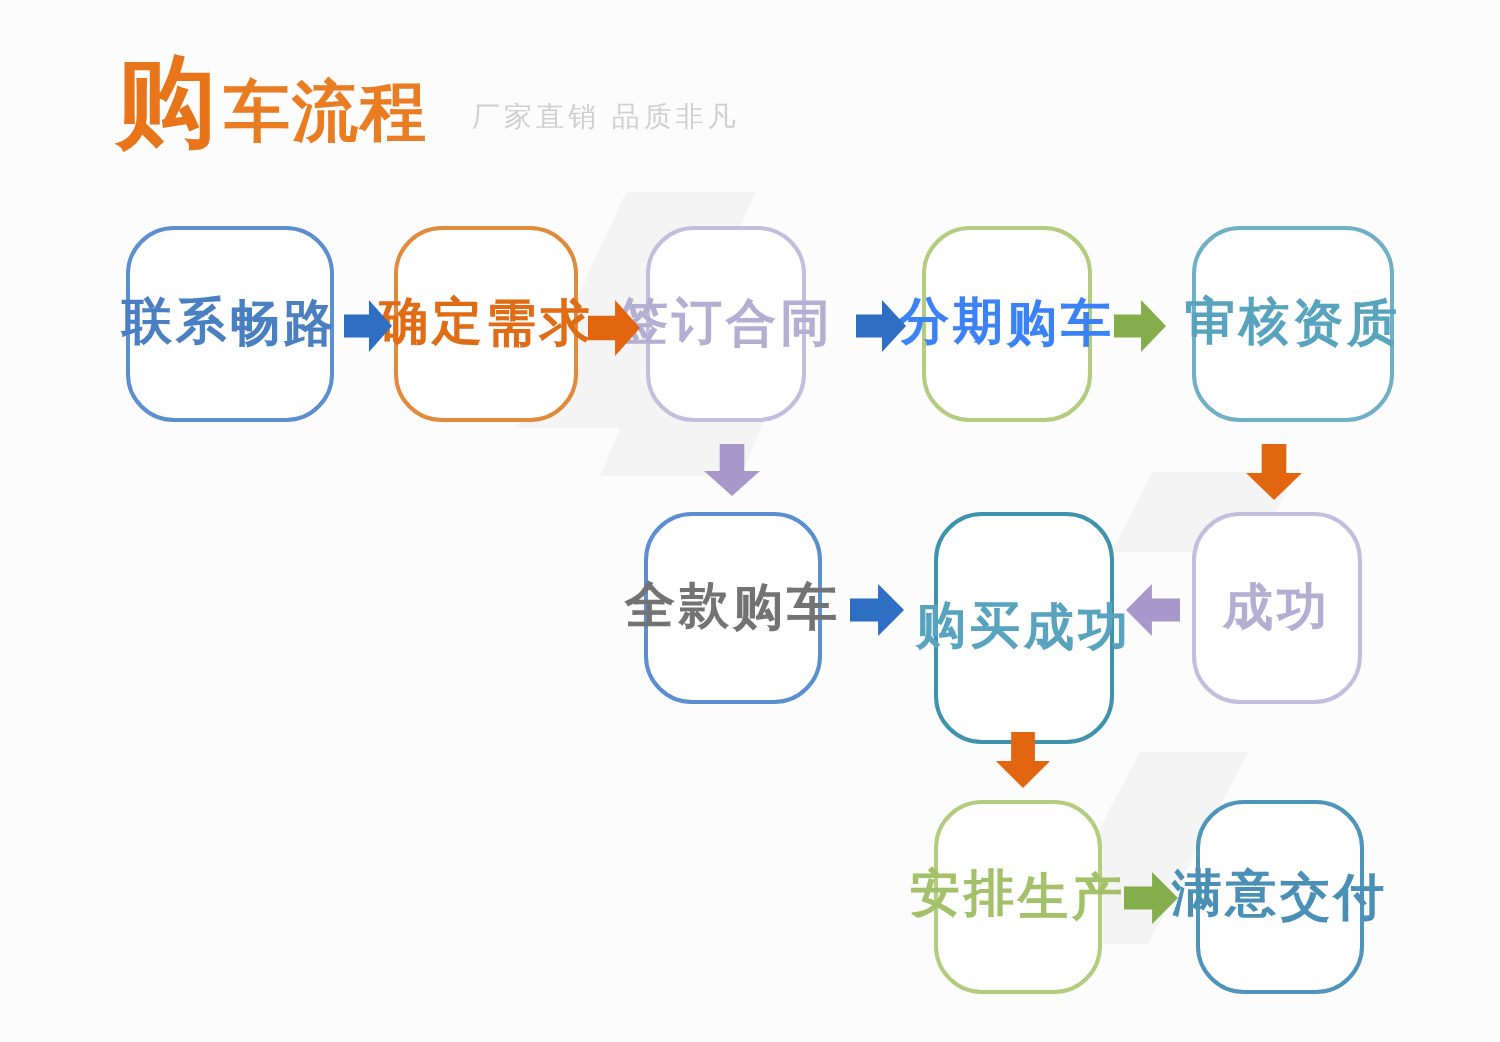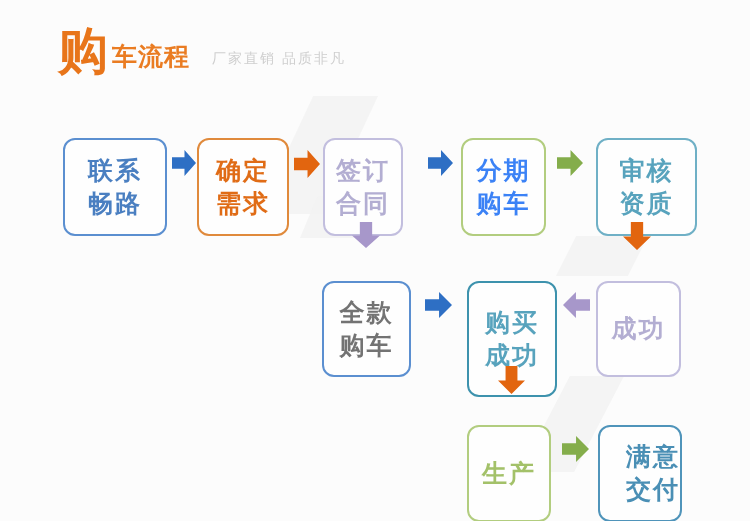--- a/index.html
+++ b/index.html
@@ -19,29 +19,29 @@
        clip-path:polygon(20% 0,100% 0,80% 100%,0% 100%);}
   .wm3{left:520px;top:376px;width:104px;height:96px;
        clip-path:polygon(48% 0,100% 0,52% 100%,0 100%);}
   .wm4{left:556px;top:236px;width:92px;height:40px;
        clip-path:polygon(22% 0,100% 0,78% 100%,0 100%);}
 
   
   #header{position:absolute;left:58px;top:14px;height:62px;display:flex;align-items:flex-end;}
   #logo-char{font-size:50px;line-height:50px;color:#e8751a;font-weight:700;
              font-family:"DejaVu Sans","Liberation Sans",sans-serif;letter-spacing:0;}
-  #logo-rest{font-size:25px;line-height:30px;color:#ea7c22;font-weight:700;
+  #logo-rest{font-size:33px;line-height:30px;color:#ea7c22;font-weight:700;
              margin-left:4px;margin-bottom:5px;letter-spacing:1px;}
   #subtitle{font-size:14px;line-height:20px;color:#cfcfcf;margin-left:22px;
             margin-bottom:8px;letter-spacing:2px;}
 
   
-  .node{position:absolute;box-sizing:border-box;border:2px solid #999;border-radius:12px;
-        background:#fefefe;display:flex;flex-direction:column;align-items:center;
-        justify-content:center;margin-top:25px;}
+  .node{position:absolute;box-sizing:border-box;border:2px solid #999;border-radius:24px;
+        background:#fefefe;display:flex;flex-direction:row;align-items:center;
+        justify-content:center;}
   .node .ln{font-size:25px;line-height:30px;font-weight:700;letter-spacing:2px;
             font-family:"DejaVu Sans","Liberation Sans",sans-serif;white-space:nowrap;}
   .node .ln.l1{margin-bottom:3px;}
 
   
   .arrow{position:absolute;}
   .arrow.right{clip-path:polygon(0% 28%,52% 28%,52% 0%,100% 50%,52% 100%,52% 72%,0% 72%);}
   .arrow.left {clip-path:polygon(100% 28%,48% 28%,48% 0%,0% 50%,48% 100%,48% 72%,100% 72%);}
   .arrow.down {clip-path:polygon(28% 0%,72% 0%,72% 52%,100% 52%,50% 100%,0% 52%,28% 52%);}
 </style>
@@ -87,23 +87,24 @@
         <span class="ln l2">购车</span>
       </div>
       <div class="node" style="left: 467px; top: 256px; width: 90px; height: 116px; border-color: rgb(61, 146, 173); color: rgb(88, 163, 189);">
         <span class="ln l1">购买</span>
         <span class="ln l2">成功</span>
       </div>
       <div class="node" style="left: 596px; top: 256px; width: 85px; height: 96px; border-color: rgb(194, 190, 222); color: rgb(179, 174, 210);">
         <span class="ln l2">成功</span>
       </div>
       <div class="node" style="left: 467px; top: 400px; width: 84px; height: 97px; border-color: rgb(178, 205, 127); color: rgb(163, 193, 105);">
+        <span class="ln l1">安排</span>
         <span class="ln l2">生产</span>
       </div>
-      <div class="node" style="left: 598px; top: 400px; width: 84px; height: 97px; border-color: rgb(79, 148, 186); color: rgb(74, 143, 181); align-items: flex-end;">
+      <div class="node" style="left: 598px; top: 400px; width: 84px; height: 97px; border-color: rgb(79, 148, 186); color: rgb(74, 143, 181);">
         <span class="ln l1">满意</span>
         <span class="ln l2">交付</span>
       </div>
     </div>
   <div id="arrows-layer">
       <div class="arrow right" style="left: 172px; top: 150px; width: 24px; height: 26px; background: rgb(46, 111, 196);"></div>
       <div class="arrow right" style="left: 294px; top: 150px; width: 26px; height: 28px; background: rgb(226, 101, 15);"></div>
       <div class="arrow right" style="left: 428px; top: 150px; width: 25px; height: 26px; background: rgb(46, 111, 196);"></div>
       <div class="arrow right" style="left: 557px; top: 150px; width: 26px; height: 26px; background: rgb(132, 173, 75);"></div>
       <div class="arrow down" style="left: 352px; top: 222px; width: 28px; height: 26px; background: rgb(167, 151, 202);"></div>

